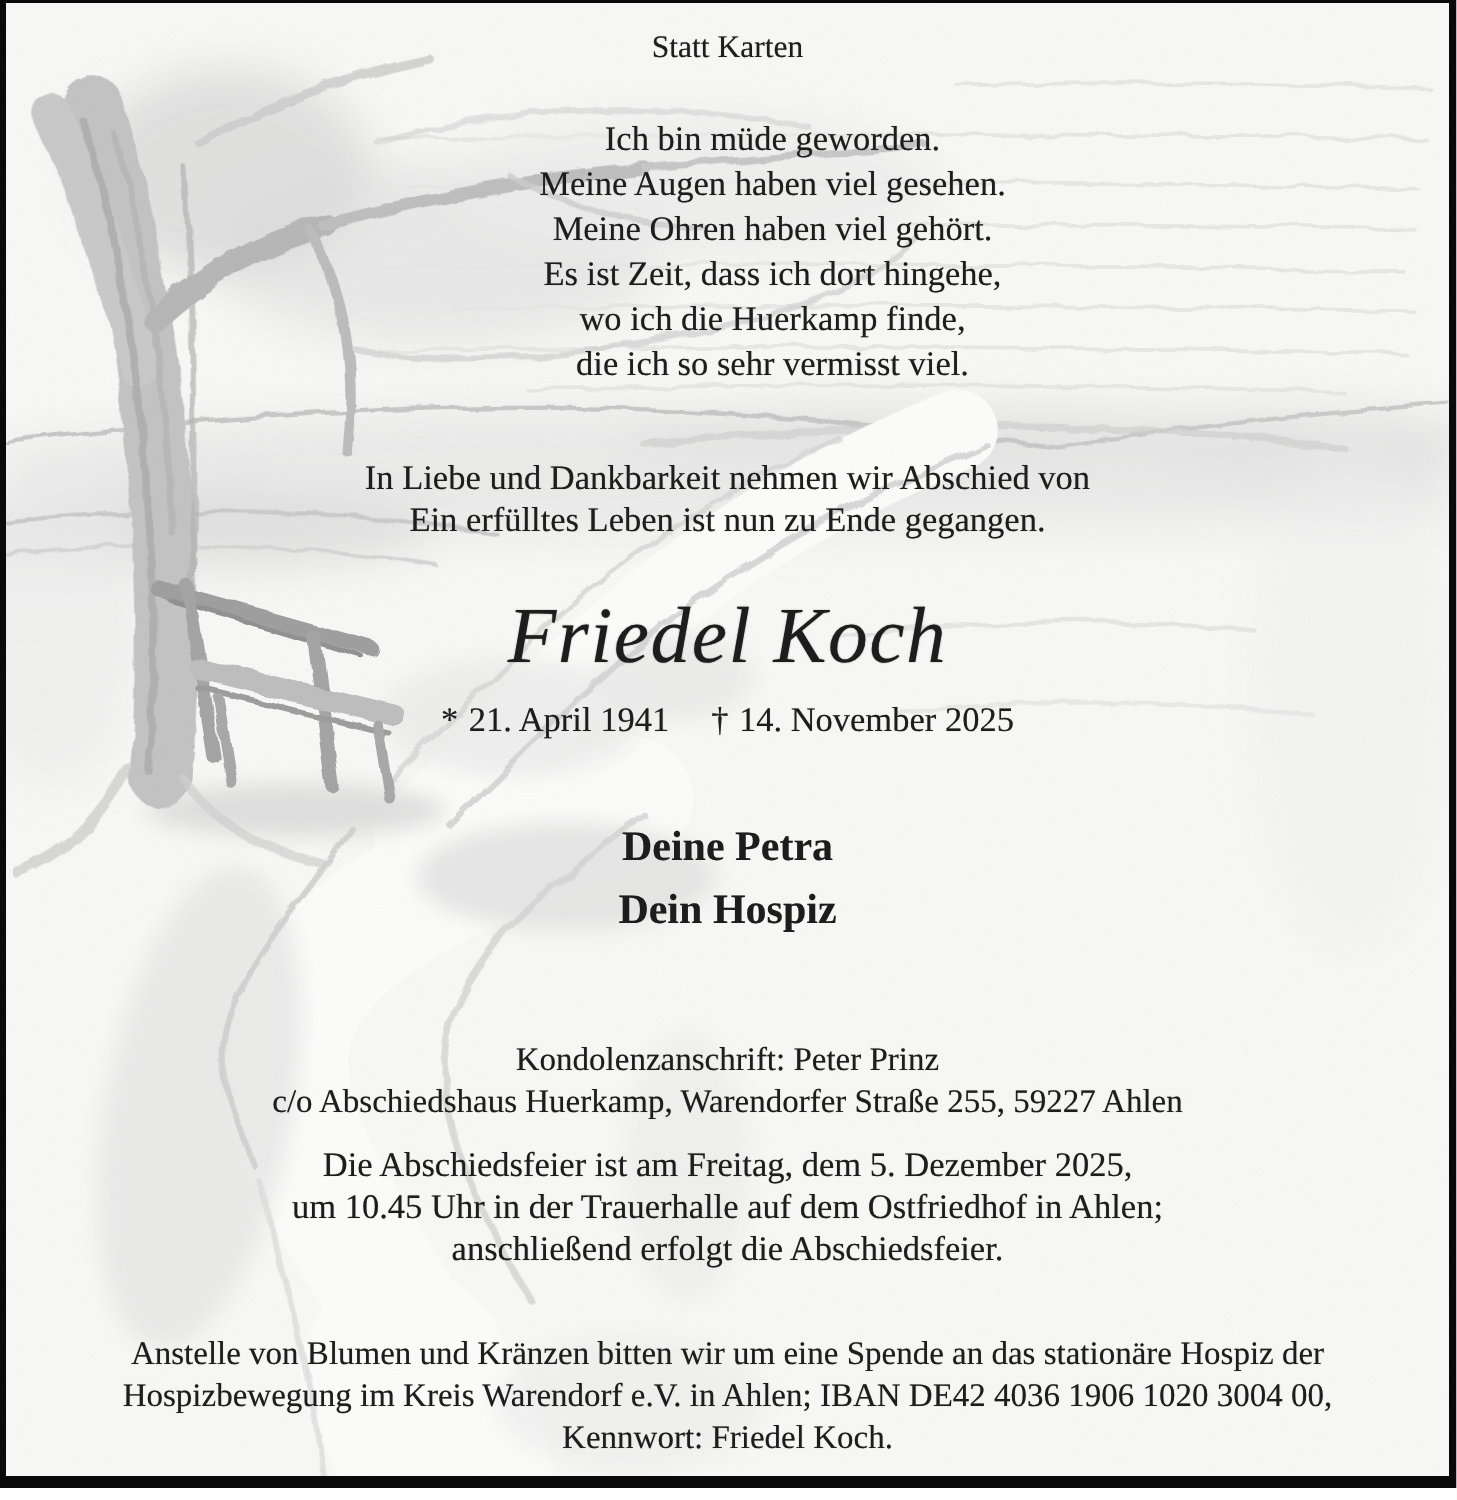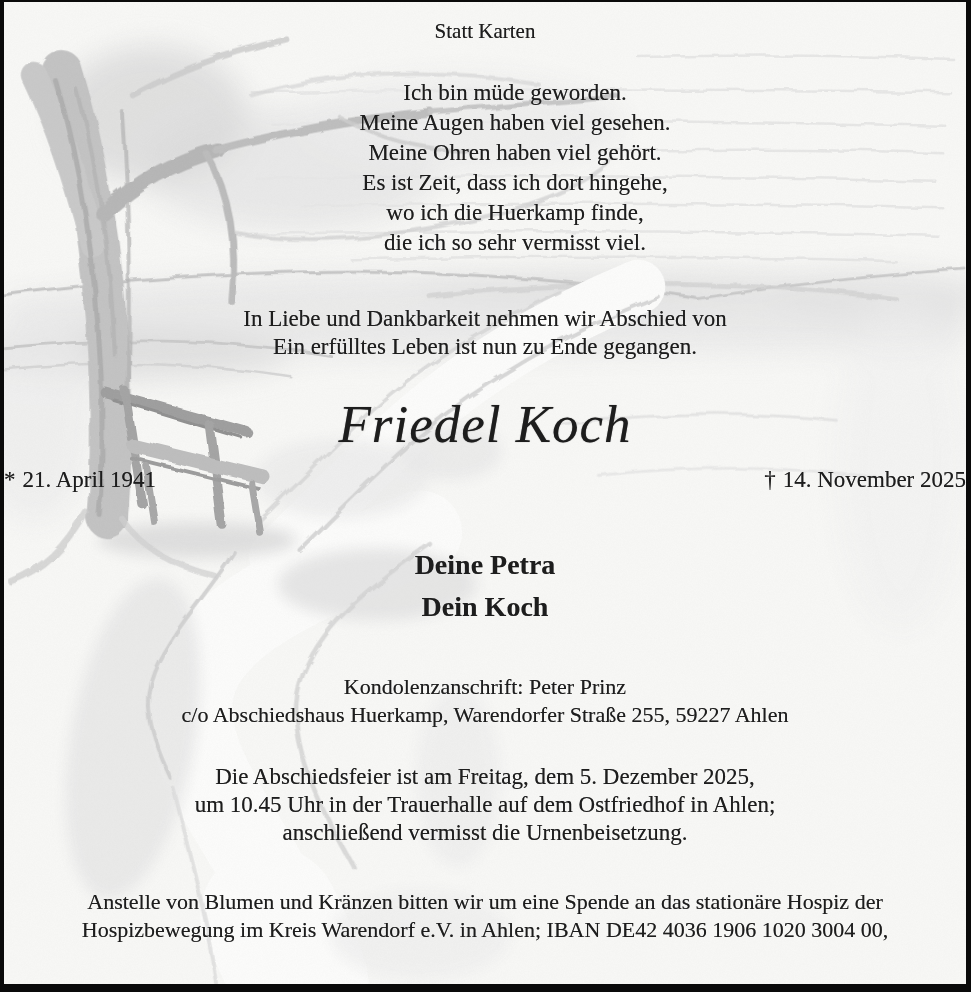--- a/index.html
+++ b/index.html
@@ -20,25 +20,25 @@
     text-align:center;color:#1d1d1d;
     white-space:nowrap;
     text-shadow:0 0 .5px rgba(25,25,25,.55);
   }
   .header   {top:16px;  font-size:21px; line-height:26px;}
   .poem     {top:76px;  font-size:23px; line-height:30px;margin-left:30px;}
   .intro    {top:303px; font-size:23px; line-height:28px;}
   .name     {top:391px; font-size:53px; line-height:62px; font-weight:400; margin:0;
              text-shadow:0 0 .9px rgba(20,20,20,.6); letter-spacing:1px;font-style:italic;}
   .dates    {top:464px; font-size:23px; line-height:27px;
-             display:flex; justify-content:space-between; gap:28px;}
+             display:flex; justify-content:center; gap:28px;}
   .dates .sym{margin-right:7px;}
   .mourners {top:542px; font-size:28px; line-height:42px; font-weight:700;
              text-shadow:0 0 .4px rgba(25,25,25,.4);}
-  .condolence{top:671px; font-size:22px; line-height:28px;}
+  .condolence{top:690px; font-size:22px; line-height:28px;}
   .ceremony {top:761px; font-size:23px; line-height:28px;}
   .donation {top:886px; font-size:22px; line-height:28px;}
 </style>
 </head>
 <body>
 
 <div class="page">
 
   <svg class="bg" viewBox="0 0 971 1000" preserveAspectRatio="none" role="img" aria-label="pencil-sketch-of-tree-bench-and-winding-path">
     <defs>
@@ -168,32 +168,33 @@
 
   <h1 class="txt name">Friedel Koch</h1>
 
   <div class="txt dates">
     <span><span class="sym">*</span><span>21. April 1941</span></span>
     <span><span class="sym">†</span><span>14. November 2025</span></span>
   </div>
 
   <div class="txt mourners">
     <div>Deine Petra</div>
-    <div>Dein Koch</div>
+    <div>Dein Hospiz</div>
   </div>
 
   <div class="txt condolence">
     <div>Kondolenzanschrift: Peter Prinz</div>
     <div>c/o Abschiedshaus Huerkamp, Warendorfer Straße 255, 59227 Ahlen</div>
   </div>
 
   <div class="txt ceremony">
     <div>Die Abschiedsfeier ist am Freitag, dem 5. Dezember 2025,</div>
     <div>um 10.45 Uhr in der Trauerhalle auf dem Ostfriedhof in Ahlen;</div>
-    <div>anschließend vermisst die Urnenbeisetzung.</div>
+    <div>anschließend erfolgt die Abschiedsfeier.</div>
   </div>
 
   <div class="txt donation">
     <div>Anstelle von Blumen und Kränzen bitten wir um eine Spende an das stationäre Hospiz der</div>
     <div>Hospizbewegung im Kreis Warendorf e.V. in Ahlen; IBAN DE42 4036 1906 1020 3004 00,</div>
+    <div>Kennwort: Friedel Koch.</div>
   </div>
 
 </div>
 
 </body></html>

